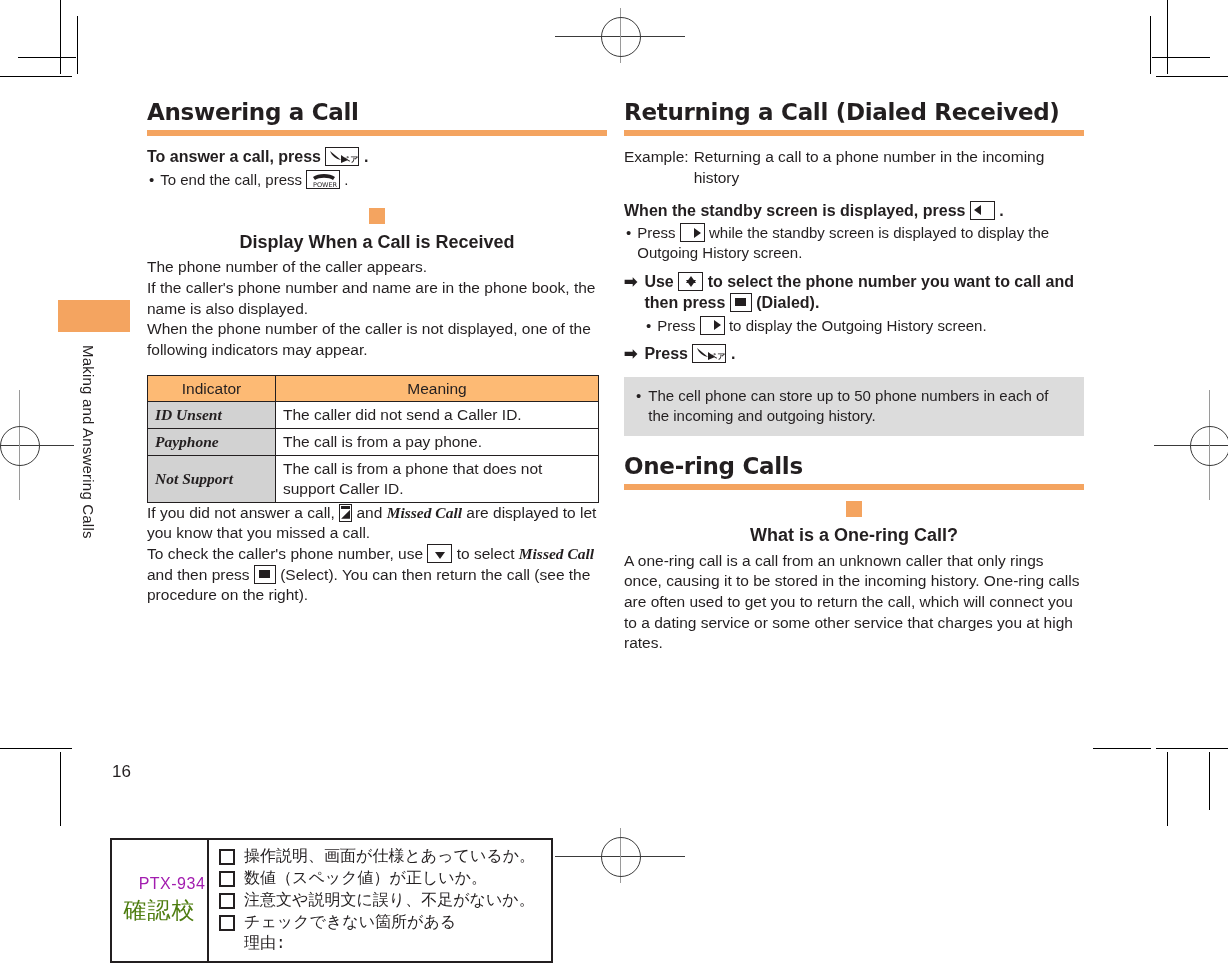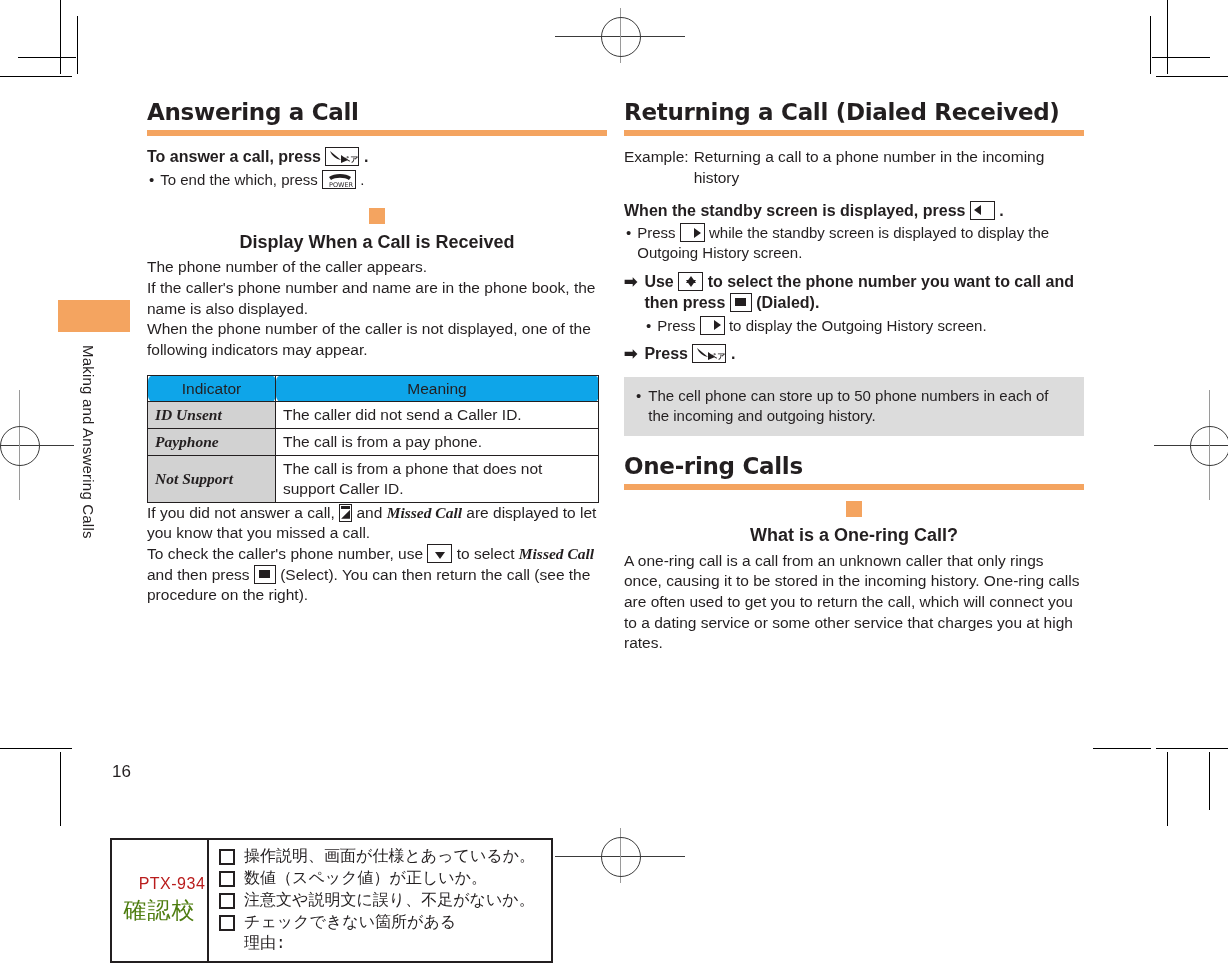--- a/index.html
+++ b/index.html
@@ -104,21 +104,21 @@
 
   
   table.ind{
     border-collapse:collapse;margin-top:14px;width:452px;
     font-size:15px;
   }
   table.ind th, table.ind td{
     border:1.5px solid #231f20;padding:3px 7px;vertical-align:middle;
     line-height:1.28;
   }
-  table.ind thead th{background:#0ea5e9;font-weight:normal;text-align:center;font-size:15.5px;border-radius:6px;}
+  table.ind thead th{background:#fdba74;font-weight:normal;text-align:center;font-size:15.5px;}
   table.ind tbody td.ind-name{
     background:#d2d2d2;font-style:italic;font-weight:bold;
     font-family:"Liberation Serif", serif;font-size:15.5px;width:113px;
   }
   table.ind tbody td.ind-mean{font-size:15.5px;}
 
   
   .note{
     background:#dcdcdc;padding:9px 12px 10px 12px;margin-top:12px;
     font-size:15px;line-height:1.33;display:flex;gap:7px;
@@ -129,21 +129,21 @@
 
   
   .proof{
     position:absolute;left:110px;top:838px;width:443px;height:125px;
     border:2px solid #231f20;box-sizing:border-box;display:flex;background:#fff;
   }
   .proof-left{
     width:97px;border-right:2px solid #231f20;box-sizing:border-box;
     display:flex;flex-direction:column;align-items:center;justify-content:center;gap:2px;
   }
-  .proof-code{font-size:16px;color:#b91c1c;letter-spacing:.5px;margin-left:25px;}
+  .proof-code{font-size:16px;color:#a21caf;letter-spacing:.5px;margin-left:25px;}
   .proof-stage{font-size:23px;color:#4d7c0f;font-family:"DejaVu Sans", sans-serif;letter-spacing:1px;}
   .proof-right{flex:1;padding:6px 8px 4px 10px;box-sizing:border-box;}
   .proof-row{display:flex;align-items:flex-start;gap:9px;margin-bottom:2px;}
   .chk{width:16px;height:16px;border:2px solid #231f20;box-sizing:border-box;flex:none;margin-top:3px;}
   .proof-text{font-size:16px;line-height:1.25;font-family:"DejaVu Sans", sans-serif;}
   .proof-reason{font-size:16px;line-height:1.25;margin-left:25px;font-family:Liberation Mono, monospace;}
 </style>
 </head>
 <body>
 
@@ -209,21 +209,21 @@
           <path d="M2 2 C4 7, 8 10, 13 11 L13 6 L20 11 L13 14 L13 11" fill="#231f20"></path>
           <text x="14" y="13" font-size="8" font-family="DejaVu Sans" fill="#231f20">ペア</text>
         </svg>
       </span>
       <span>.</span>
     </div>
 
     <div class="bullet">
       <span class="dot">•</span>
       <span>
-        <span>To end the which, press</span>
+        <span>To end the call, press</span>
         <span class="key key-power">
           <svg width="28" height="16" viewBox="0 0 28 16">
             <path d="M3 5 C8 1, 20 1, 25 5 L23 8 C19 5, 9 5, 5 8 Z" fill="#231f20"></path>
             <text x="3" y="15" font-size="6.5" font-family="DejaVu Sans" fill="#231f20">POWER</text>
           </svg>
         </span>
         <span>.</span>
       </span>
     </div>
 

